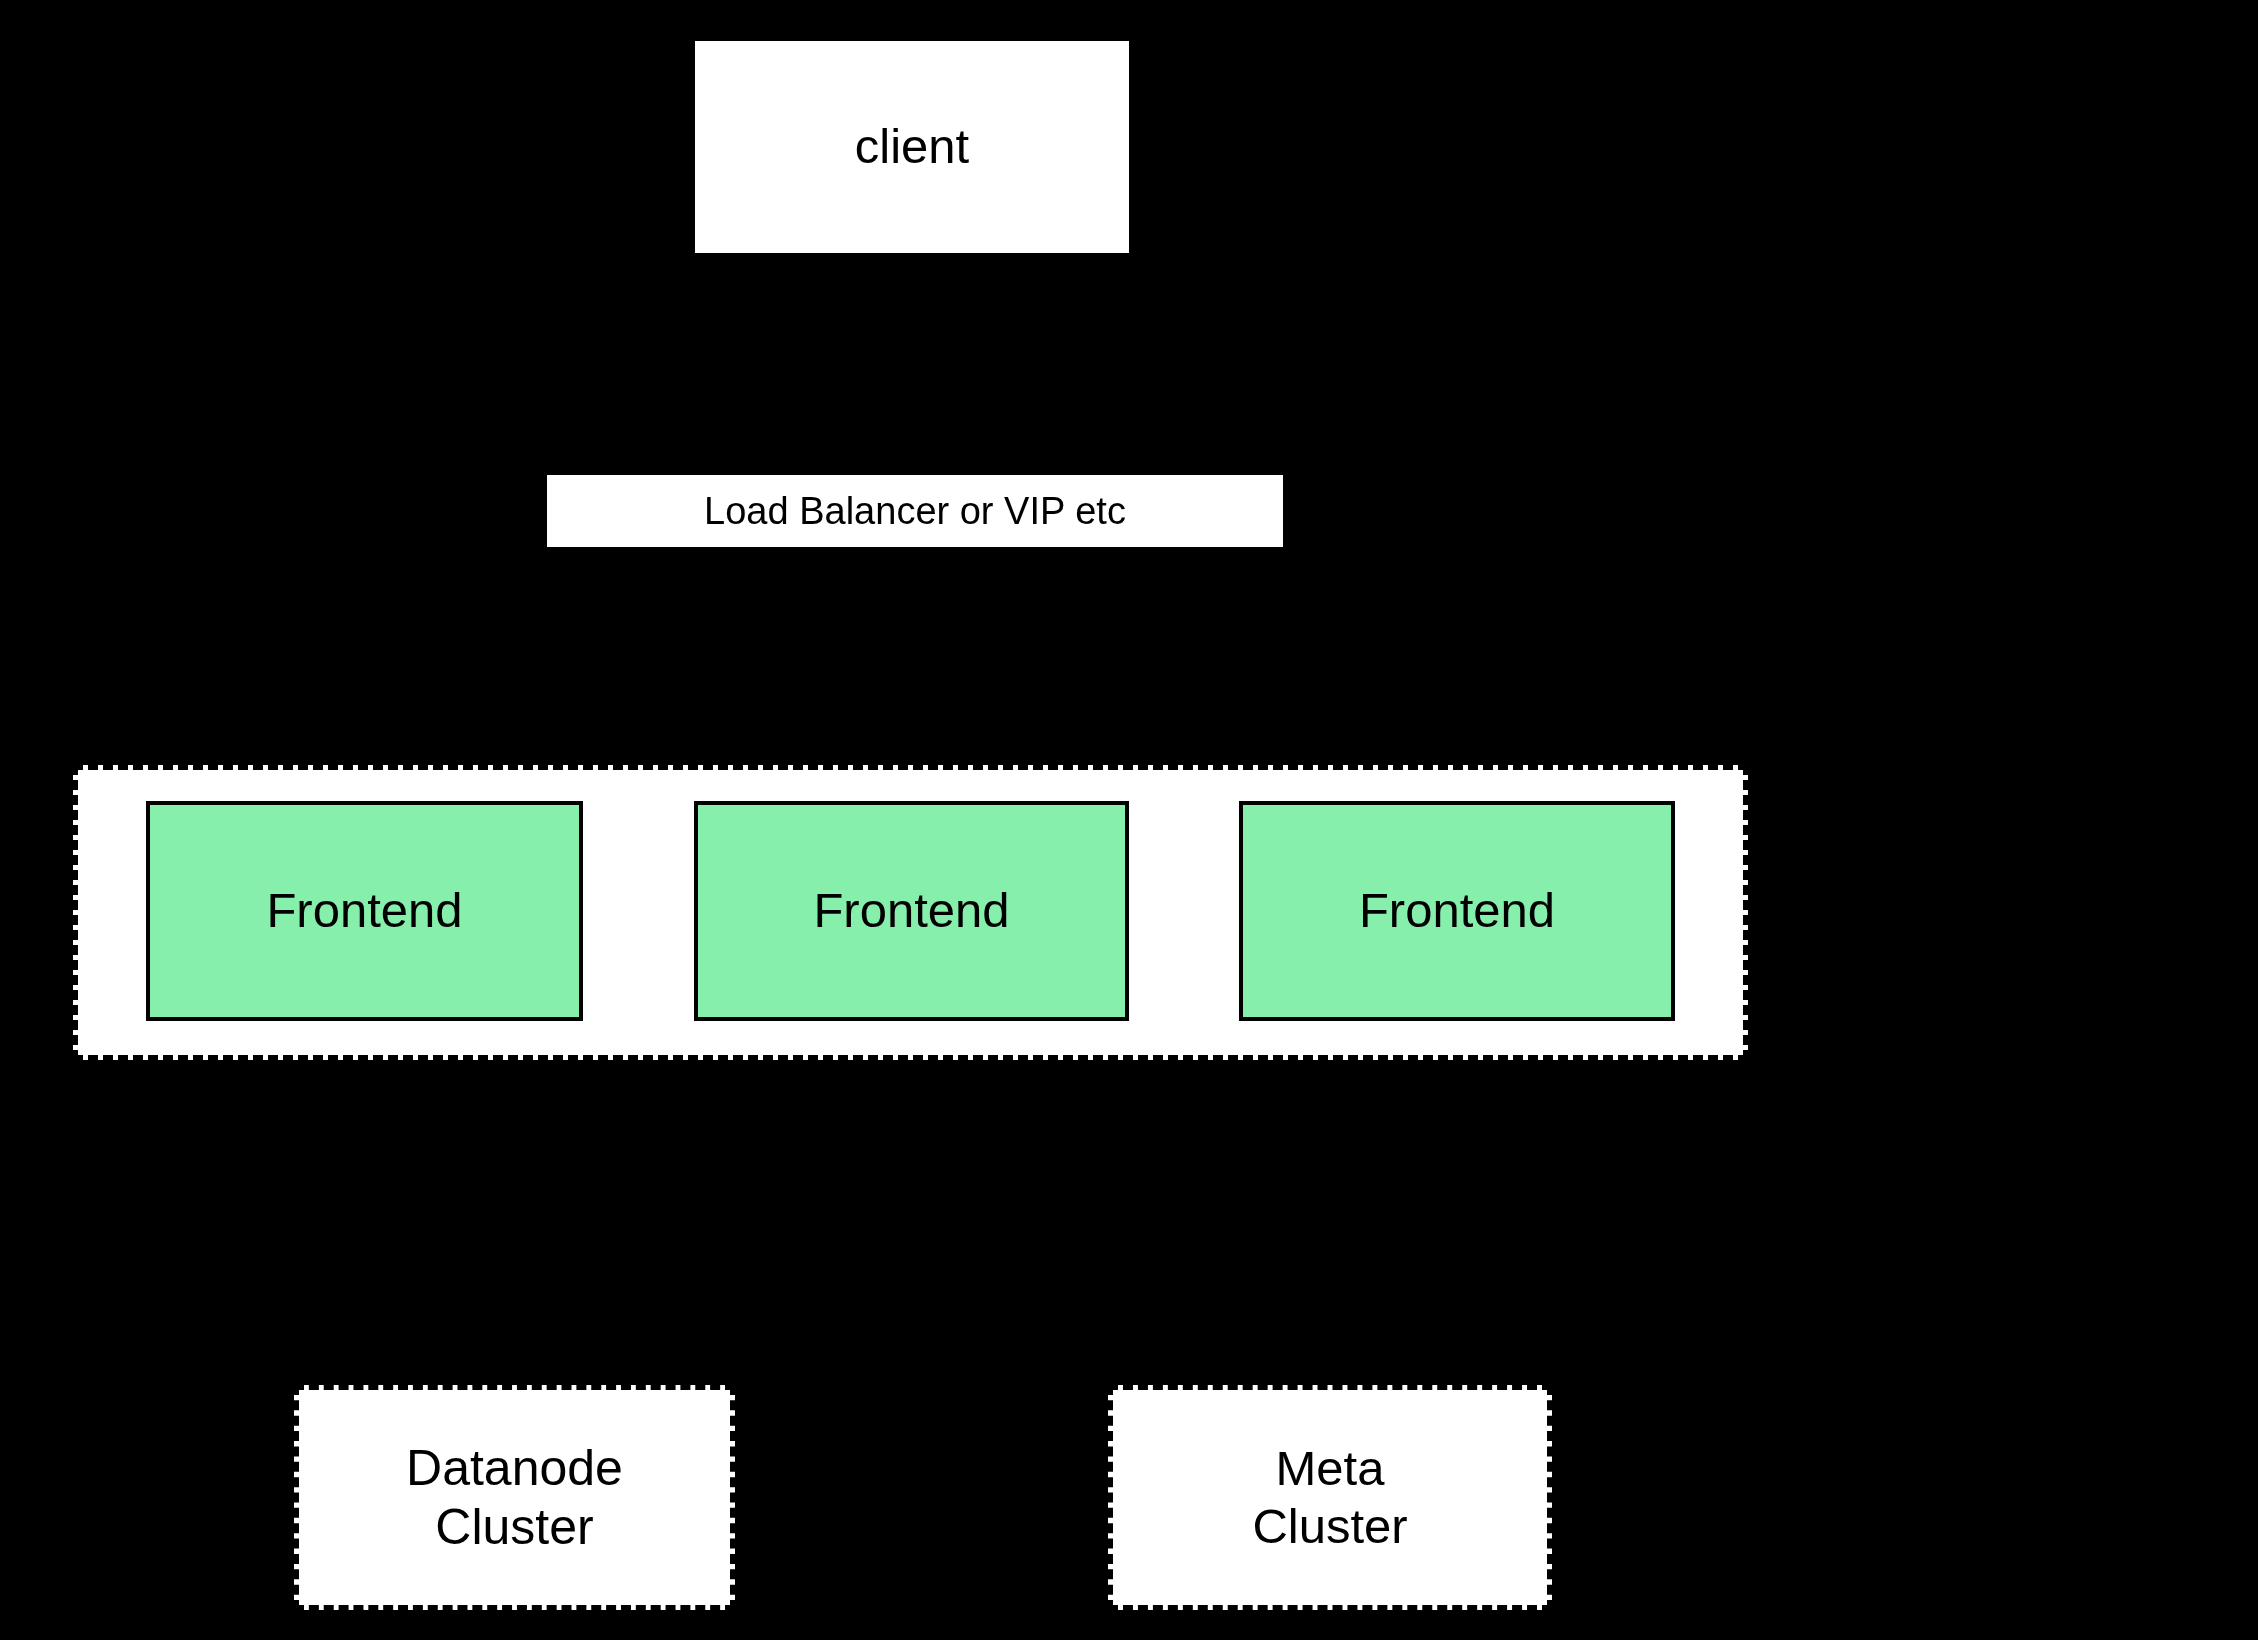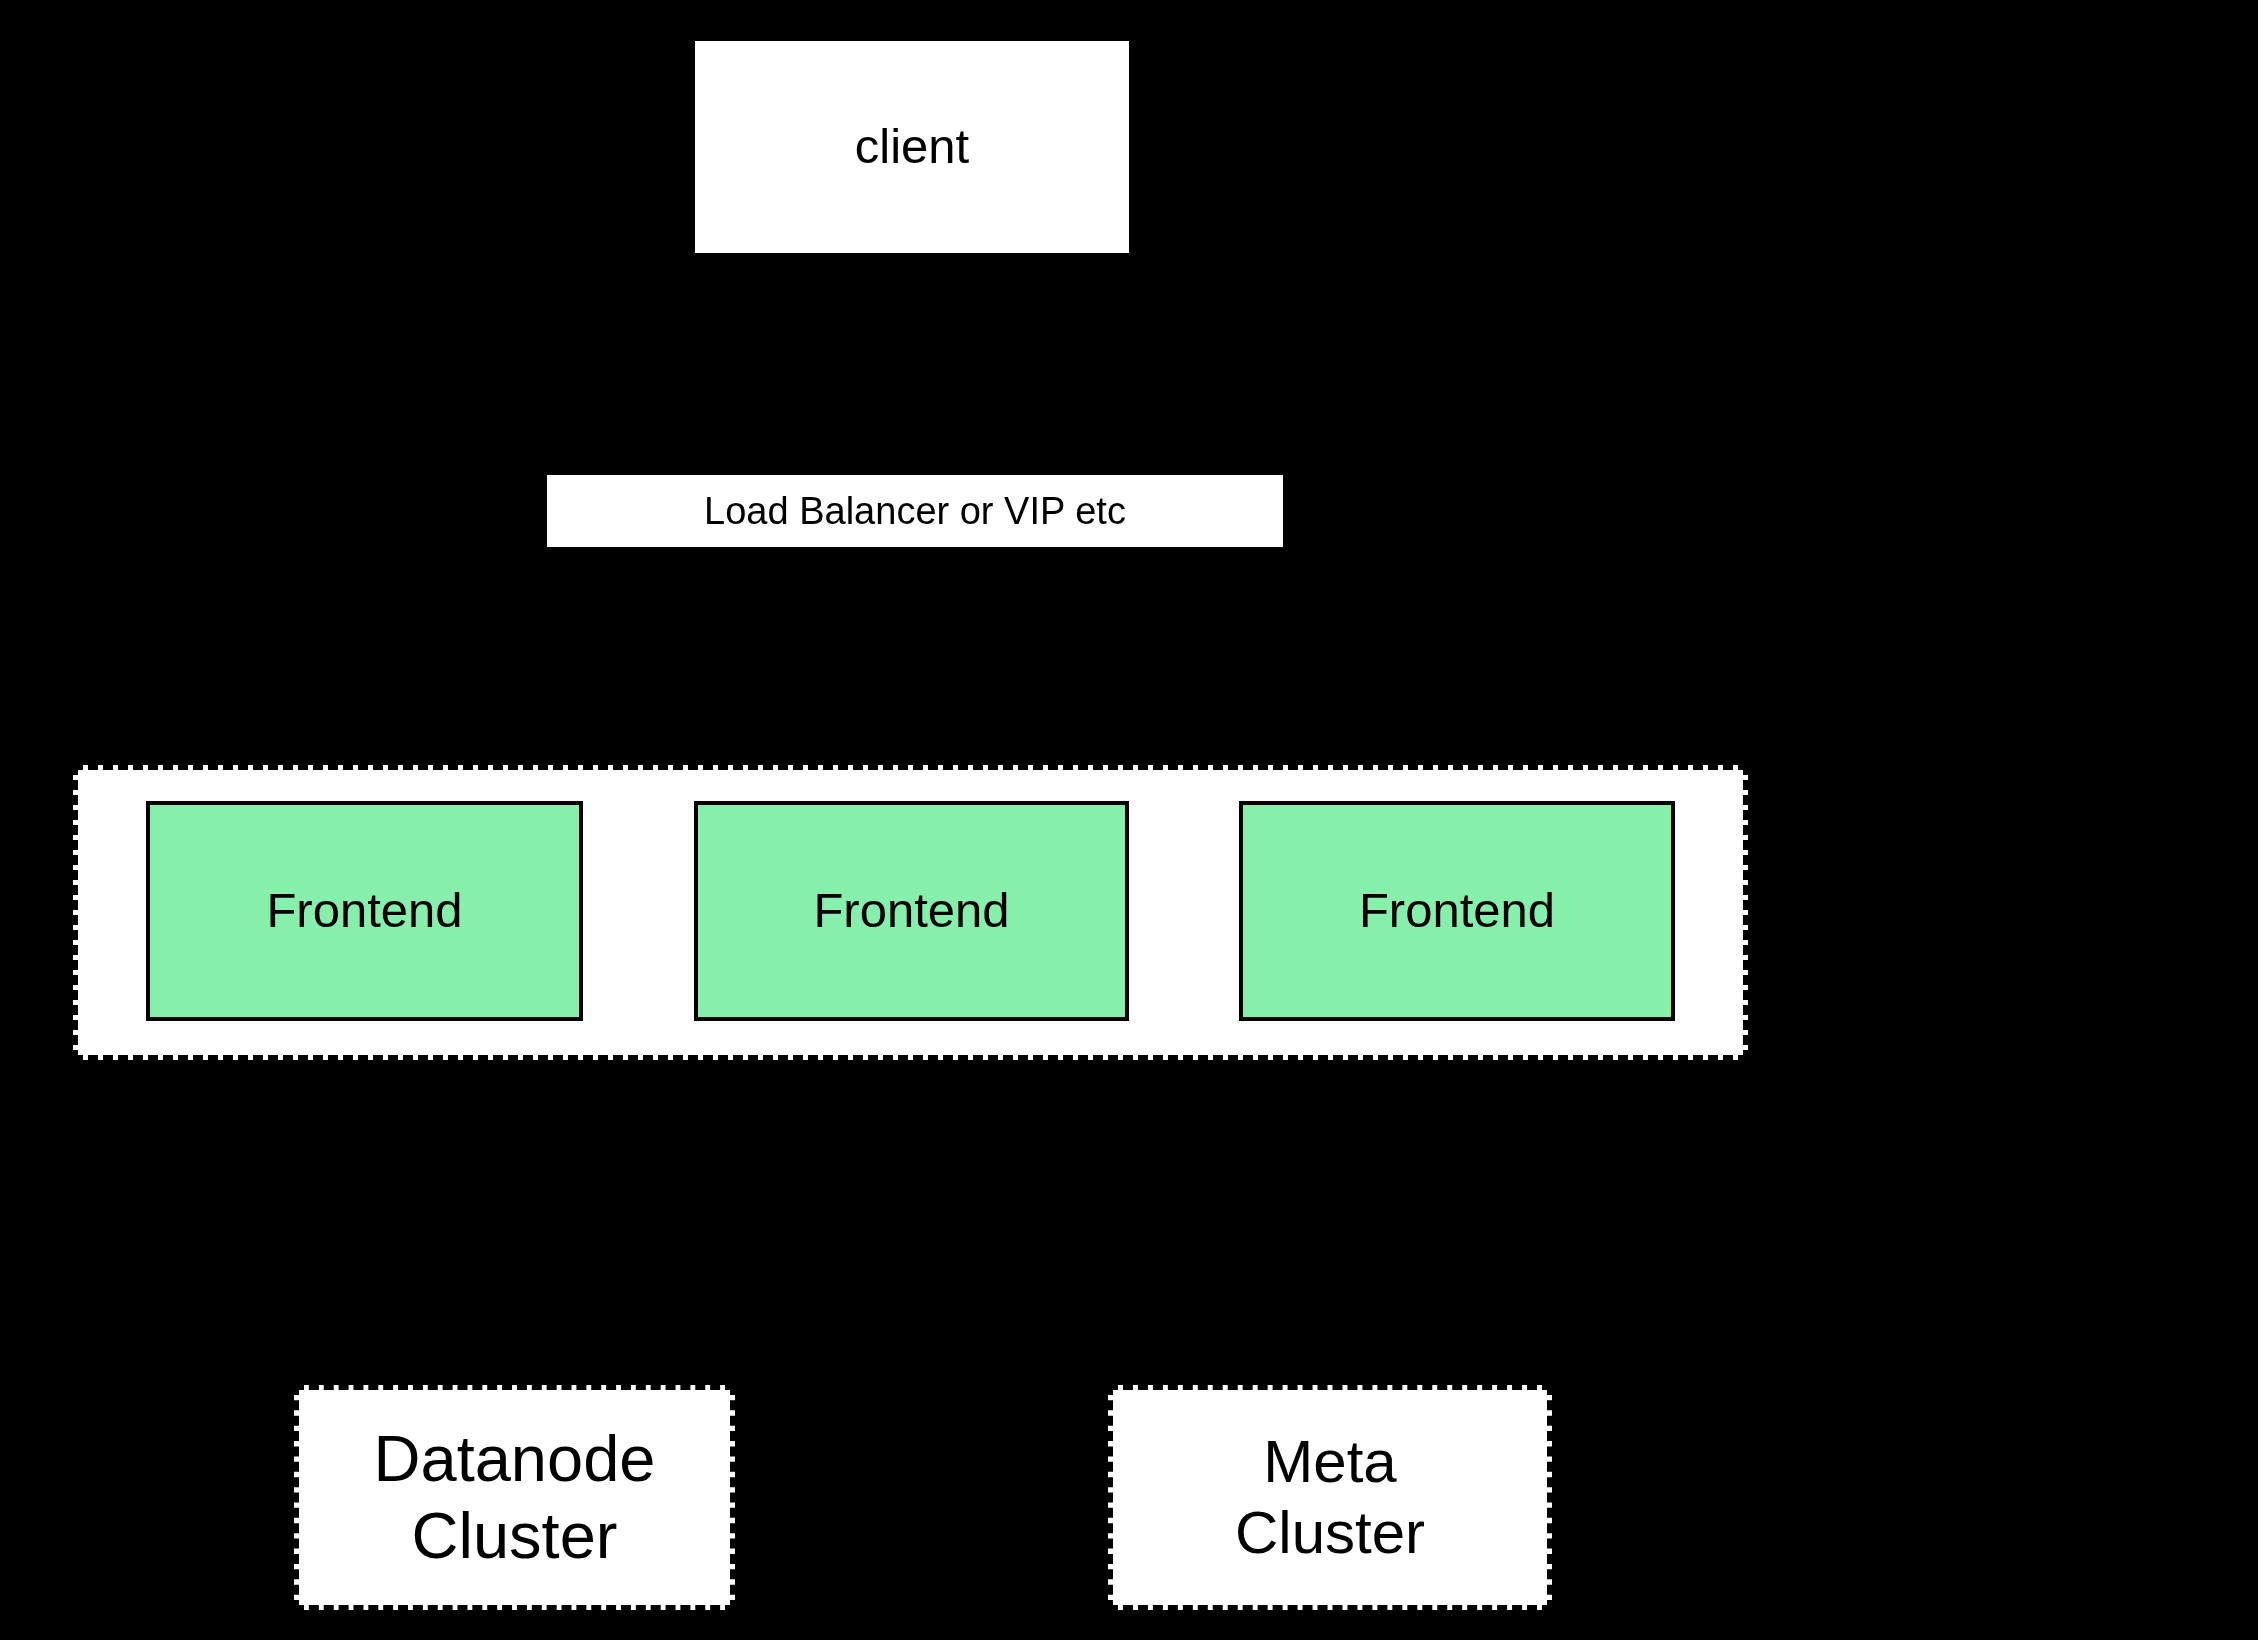--- a/index.html
+++ b/index.html
@@ -48,22 +48,22 @@
 
   
   #client-node      { left: 695px;  top: 41px;   width: 434px;  height: 212px;  font-size: 49px; }
   #lb-node          { left: 547px;  top: 475px;  width: 736px;  height: 72px;   font-size: 38px; }
 
   #frontend-group   { left: 73px;   top: 765px;  width: 1675px; height: 295px; }
   #frontend-1       { left: 146px;  top: 801px;  width: 437px;  height: 220px;  font-size: 49px; }
   #frontend-2       { left: 694px;  top: 801px;  width: 435px;  height: 220px;  font-size: 49px; }
   #frontend-3       { left: 1239px; top: 801px;  width: 436px;  height: 220px;  font-size: 49px; }
 
-  #datanode-node    { left: 294px;  top: 1385px; width: 441px;  height: 225px;  font-size: 65px; }
-  #meta-node        { left: 1108px; top: 1385px; width: 444px;  height: 225px;  font-size: 60px; }
+  #datanode-node    { left: 294px;  top: 1385px; width: 441px;  height: 225px;  font-size: 50px; }
+  #meta-node        { left: 1108px; top: 1385px; width: 444px;  height: 225px;  font-size: 49px; }
 
   
   .edge {
     position: absolute;
     background: #000000;
     pointer-events: none;
   }
 </style>
 </head>
 <body>

